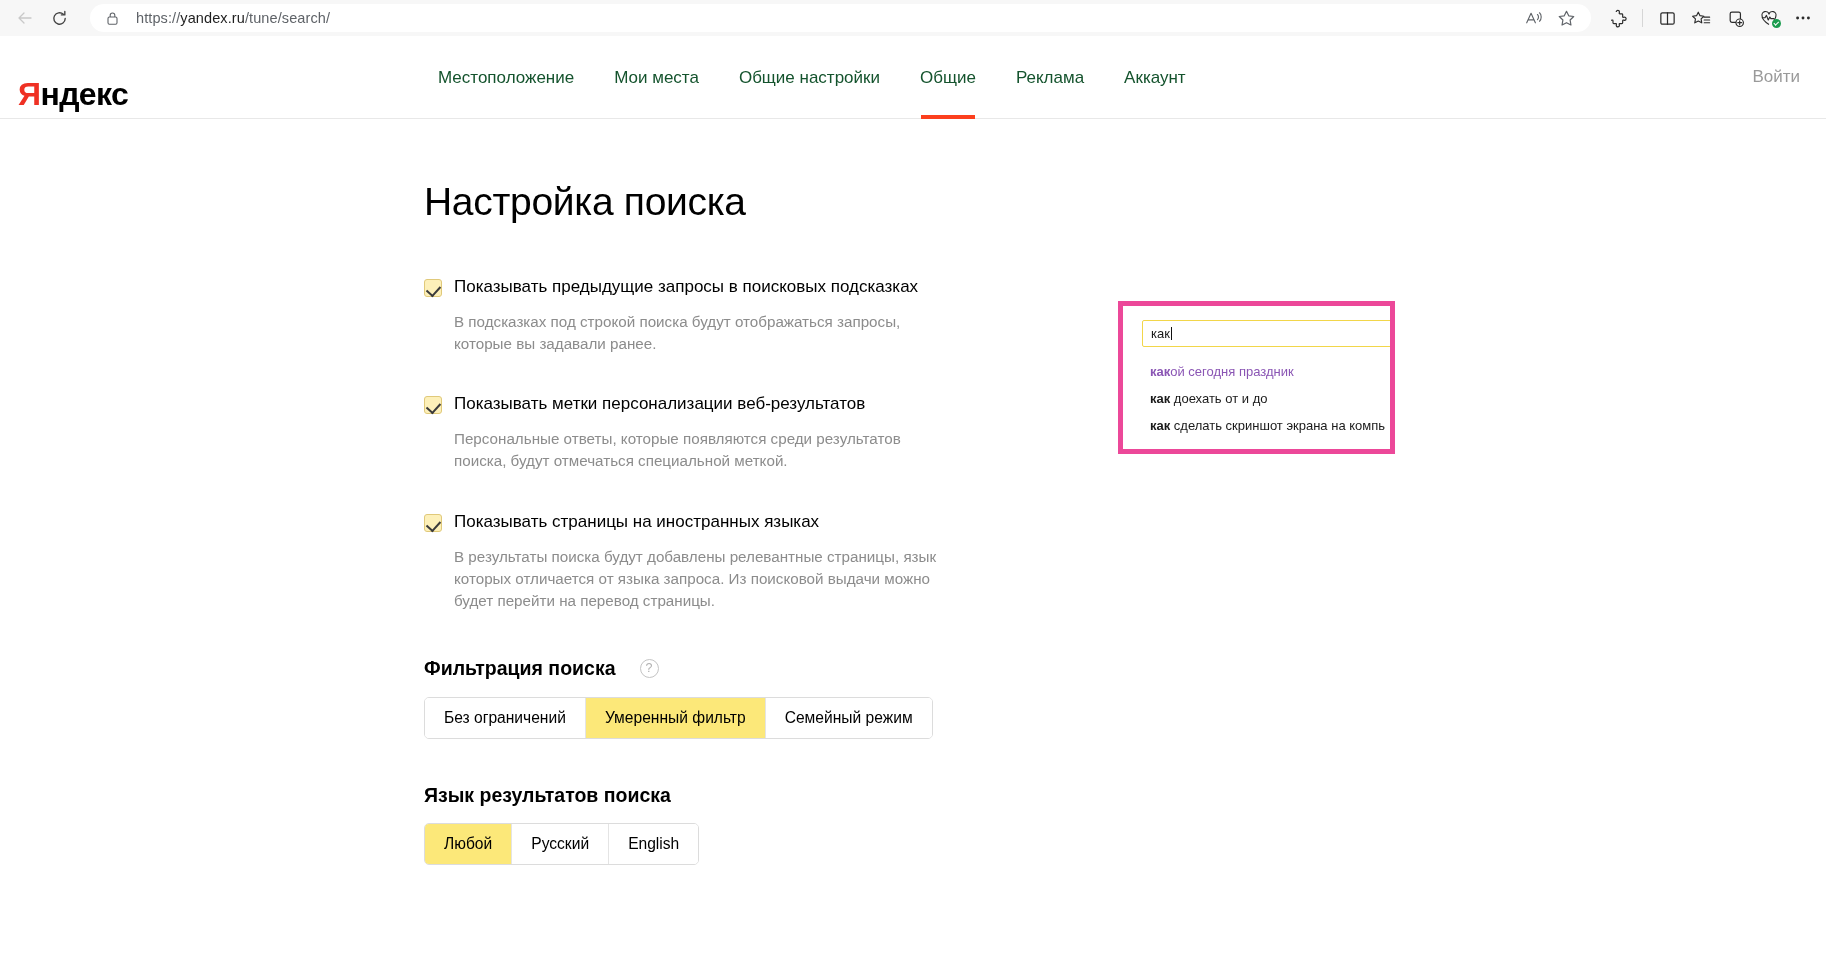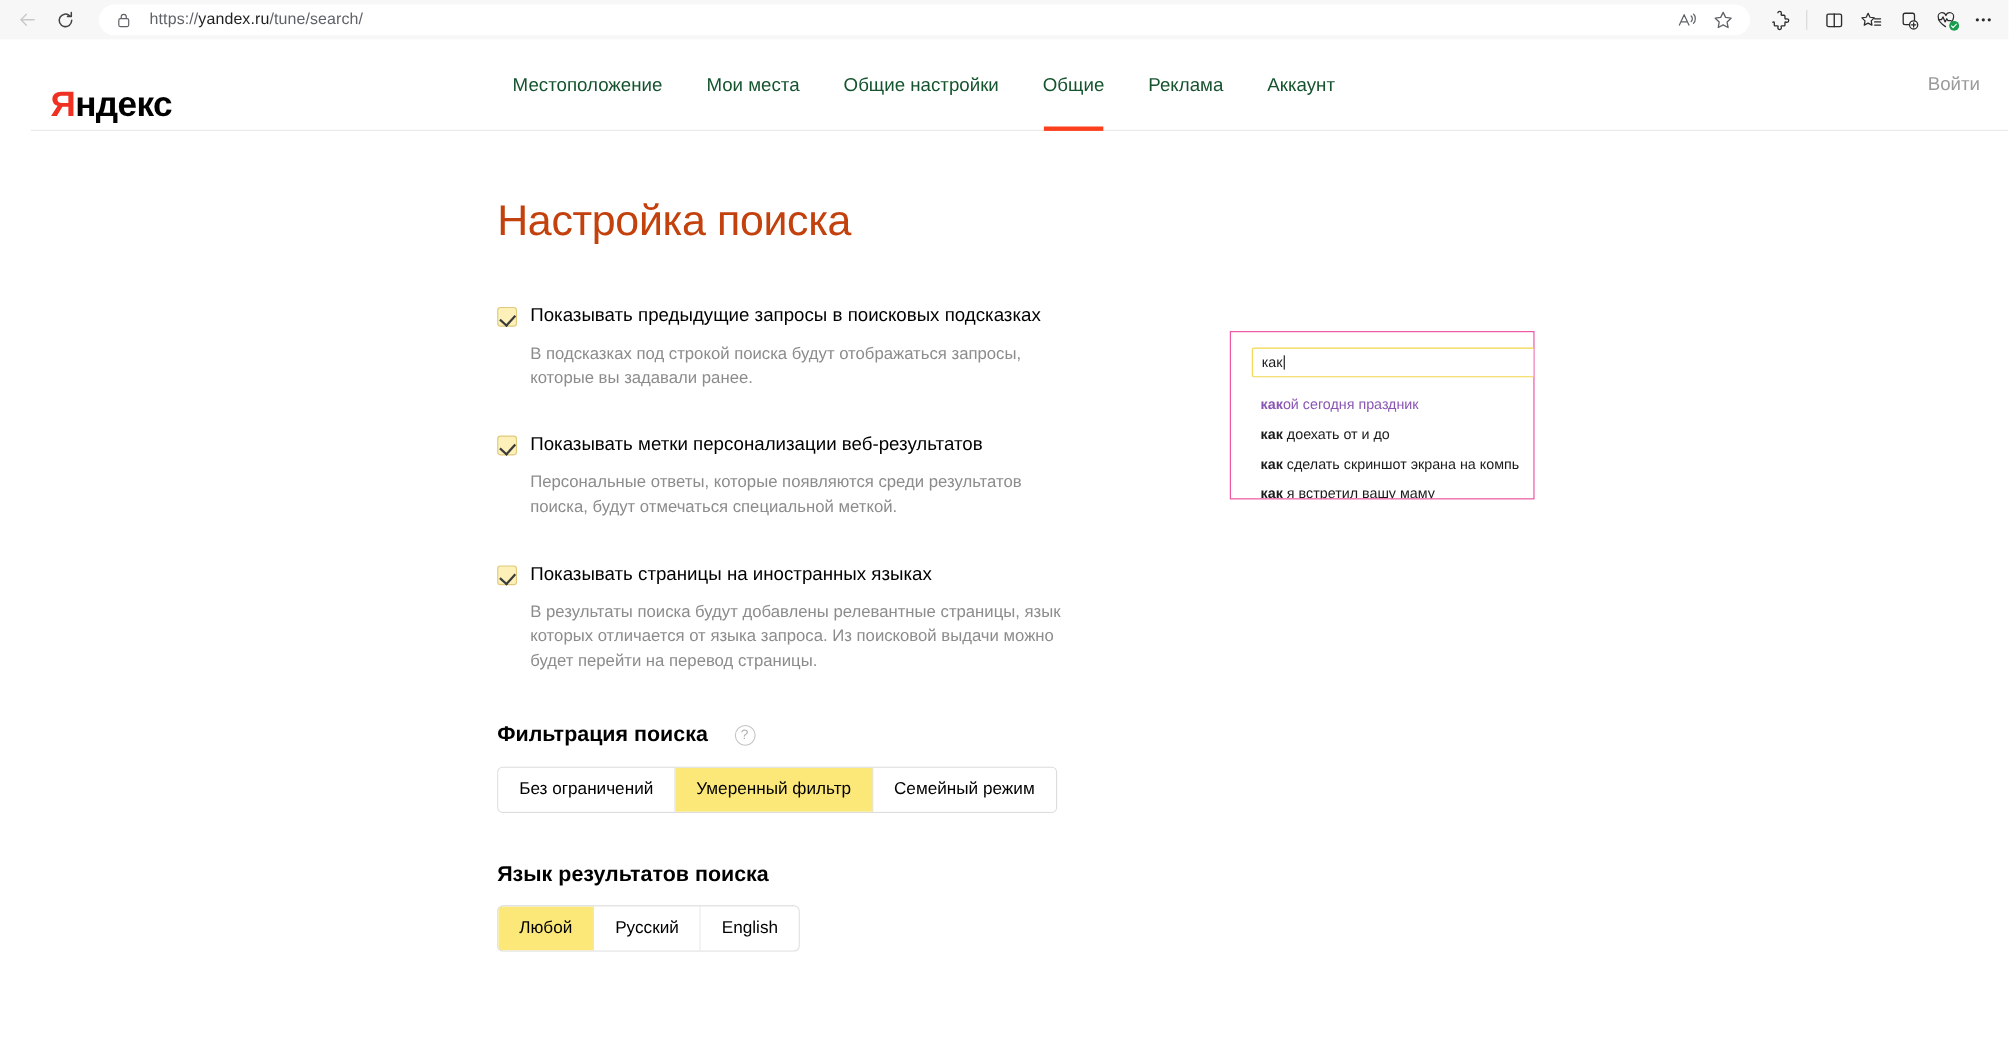--- a/index.html
+++ b/index.html
@@ -89,21 +89,21 @@
   }
   .green-dot::after {
     content: "";
     width: 4px; height: 2px;
     border-left: 1.4px solid #fff;
     border-bottom: 1.4px solid #fff;
     transform: rotate(-45deg) translate(0.3px, -0.6px);
   }
 
   
-  .page { position: relative; width: 100%; height: 919px; background: #fff; padding-left: 28px; }
+  .page { position: relative; width: 100%; height: 919px; background: #fff; }
 
   .site-header {
     position: relative;
     height: 83px;
     border-bottom: 1px solid #e8e8e8;
   }
   .logo {
     position: absolute;
     left: 18px; top: 58px;
     font-size: 32px;
@@ -152,21 +152,21 @@
 
   
   .content {
     position: relative;
     padding-left: 424px;
     padding-top: 62px;
   }
   .page-title {
     font-size: 39px;
     font-weight: 400;
-    color: #c2410c;
+    color: #000000;
     line-height: 1.1;
     margin: 0 0 52px 0;
     letter-spacing: -0.3px;
   }
 
   .opt-block { margin-bottom: 34px; }
 
   .opt-row {
     display: flex;
     align-items: flex-end;
@@ -258,21 +258,21 @@
   .seg-item.selected { background: #fce879; }
 
   
   .preview {
     position: absolute;
     left: 1118px;
     top: 265px;
     width: 277px;
     height: 153px;
     background: #fff;
-    border: 1px solid #ec4899;
+    border: 5px solid #ec4899;
     overflow: hidden;
   }
   .preview-input {
     position: absolute;
     left: 19px; top: 14px;
     right: -42px;
     height: 27px;
     border: 1.6px solid #f2d64a;
     border-radius: 2px;
     background: #fff;

